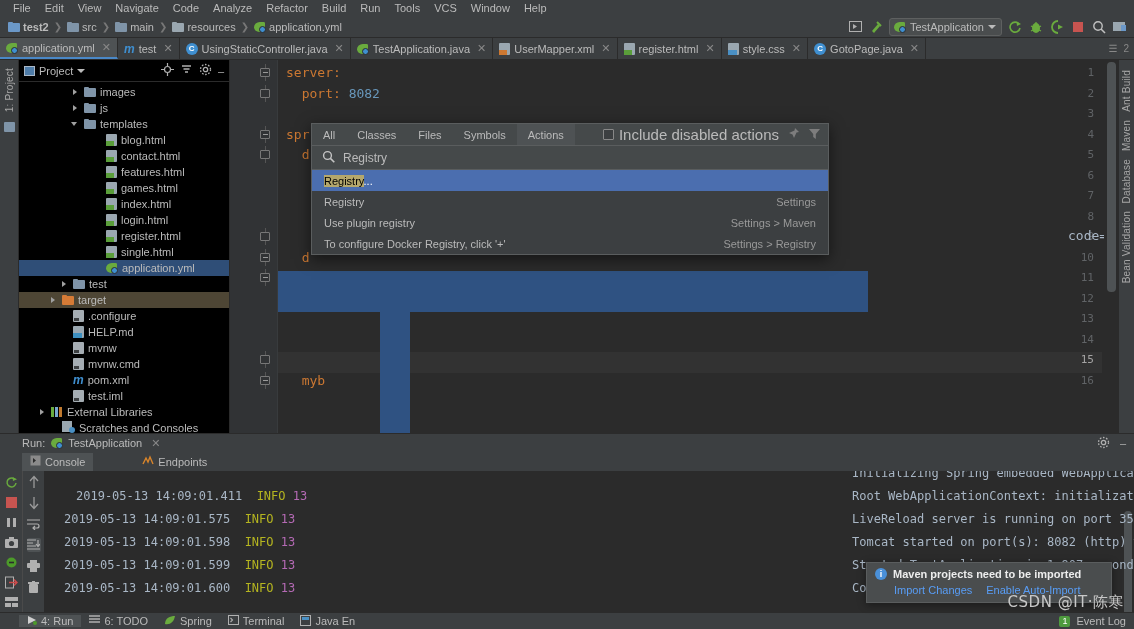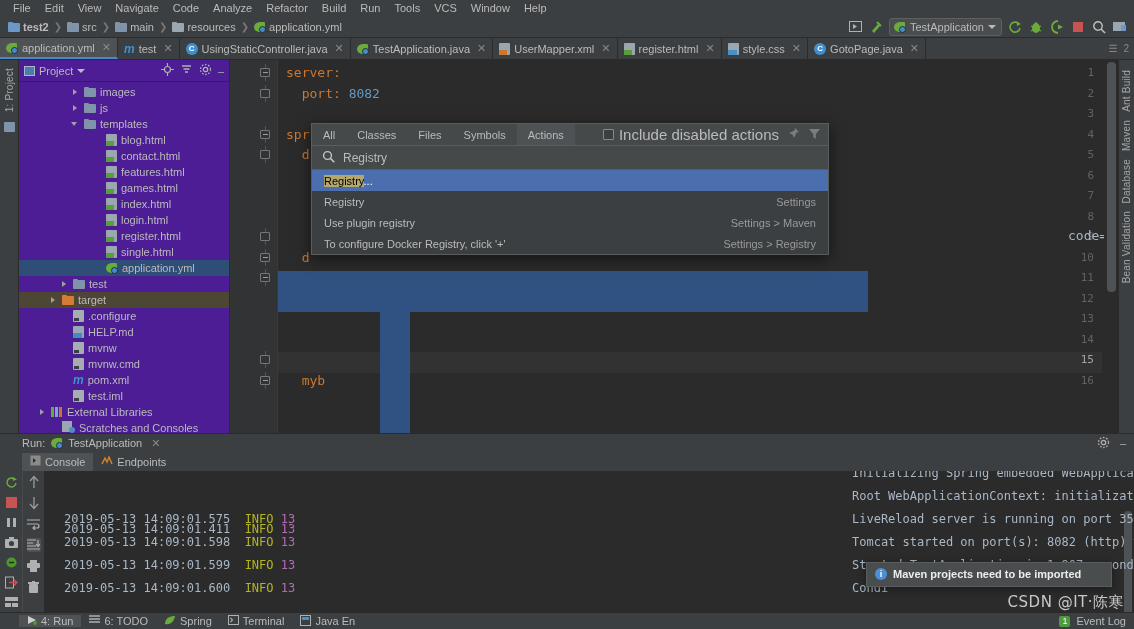--- a/index.html
+++ b/index.html
@@ -121,21 +121,21 @@
     width:19px; background:#3c3f41; border-right:1px solid #2b2b2b;
     display:flex; flex-direction:column; align-items:center; padding-top:4px;
   }
   .vtxt {
     writing-mode:vertical-rl; transform:rotate(180deg);
     font-size:10px; color:#a7a7a7; letter-spacing:0.2px; white-space:nowrap;
     display:flex; align-items:center; gap:4px; padding:4px 0;
   }
 
   
-  .project { width:211px; background:#4c1d95; display:flex; flex-direction:column; border-right:1px solid #2b2b2b;}
+  .project { width:211px; background:#000000; display:flex; flex-direction:column; border-right:1px solid #2b2b2b;}
   .projhdr {
     height:22px; display:flex; align-items:center; gap:5px; padding:0 5px;
     border-bottom:1px solid #2b2b2b; font-size:11px;
   }
   .projhdr .title { display:flex;align-items:center;gap:4px; }
   .projhdr .sqicon { width:11px;height:10px;border:1px solid #a9b7c6;background:#4e7ca8; }
   .projhdr .right { margin-left:auto; display:flex; align-items:center; gap:6px; color:#b0b0b0; }
   .tree { flex:1; overflow:hidden; padding-top:2px; font-size:11px; position:relative;text-align:right; }
   .trow {
     display:flex; align-items:center; height:16px; gap:4px; white-space:nowrap; cursor:default;
@@ -195,21 +195,21 @@
   .rstrip {
     width:16px; background:#3c3f41; border-left:1px solid #2b2b2b;
     display:flex; flex-direction:column; align-items:center; padding-top:6px;
   }
 
   
   .runpanel { height:196px; background:#3c3f41; display:flex; flex-direction:column; border-top:1px solid #2b2b2b; }
   .runhdr { height:21px; display:flex; align-items:center; gap:6px; padding-left:22px; font-size:11px;justify-content:flex-end; }
   .runhdr .rtitle { display:flex; align-items:center; gap:5px; }
   .runhdr .rright { margin-left:auto; display:flex; align-items:center; gap:10px; padding-right:8px; color:#b0b0b0; }
-  .runtabs { height:20px; display:flex; align-items:stretch; padding-left:22px; }
+  .runtabs { height:20px; display:flex; align-items:stretch; padding-left:22px;gap:41px; }
   .rtab {
     display:flex;align-items:center;gap:4px;padding:0 8px;font-size:11px;color:#bbbbbb;cursor:default;
   }
   .rtab.active { background:#4e5254; }
   .conswrap { flex:1; display:flex; }
   .consleft { width:22px; display:flex; flex-direction:column; align-items:center; gap:6px; padding-top:4px; }
   .consicon { width:14px;height:14px; display:flex; align-items:center;justify-content:center; }
   .consmid { width:22px; display:flex; flex-direction:column; align-items:center; gap:7px; padding-top:4px; background:#3c3f41; border-left:1px solid #4a4a4a;}
   .console {
     flex:1; background:#2b2b2b; position:relative; overflow:hidden;
@@ -815,21 +815,21 @@
               <rect x="0" y="1" width="11" height="2" fill="#b0b0b0"></rect>
               <rect x="4" y="0" width="3" height="1.5" fill="#b0b0b0"></rect>
             </svg>
         </span>
       </div>
 
       <div class="console" id="console">
         <div class="consscroll">
           <div class="thumb"></div>
         </div>
-      <div class="cline" style="top: 14px; left: 20px; margin-top: 33px;"><span class="cts">2019-05-13 14:09:01.411</span><span class="cts">  </span><span class="cinfo">INFO</span><span class="cts"> </span><span class="cpid">13</span></div>
+      <div class="cline" style="top: 14px; left: 32px;"><span class="cts">2019-05-13 14:09:01.411</span><span class="cts">  </span><span class="cinfo">INFO</span><span class="cts"> </span><span class="cpid">13</span></div>
           <div class="cline" style="top: 37px; left: 20px;"><span class="cts">2019-05-13 14:09:01.575</span><span class="cts">  </span><span class="cinfo">INFO</span><span class="cts"> </span><span class="cpid">13</span></div>
           <div class="cline" style="top: 60px; left: 20px;"><span class="cts">2019-05-13 14:09:01.598</span><span class="cts">  </span><span class="cinfo">INFO</span><span class="cts"> </span><span class="cpid">13</span></div>
           <div class="cline" style="top: 83px; left: 20px;"><span class="cts">2019-05-13 14:09:01.599</span><span class="cts">  </span><span class="cinfo">INFO</span><span class="cts"> </span><span class="cpid">13</span></div>
           <div class="cline" style="top: 106px; left: 20px;"><span class="cts">2019-05-13 14:09:01.600</span><span class="cts">  </span><span class="cinfo">INFO</span><span class="cts"> </span><span class="cpid">13</span></div>
           <div class="cline cmsg" style="top: -9px; left: 808px;">Initializing Spring embedded WebApplicat</div>
           <div class="cline cmsg" style="top: 14px; left: 808px;">Root WebApplicationContext: initializati</div>
           <div class="cline cmsg" style="top: 37px; left: 808px;">LiveReload server is running on port 357</div>
           <div class="cline cmsg" style="top: 60px; left: 808px;">Tomcat started on port(s): 8082 (http) w</div>
           <div class="cline cmsg" style="top: 83px; left: 808px;">Started TestApplication in 1.907 seconds</div>
           <div class="cline cmsg" style="top: 106px; left: 808px;">Condi</div>
@@ -897,20 +897,24 @@
           <span class="loc">Settings &gt; Registry</span>
         </div>
       </div>
   </div>
 
   <div class="mvn">
     <div class="l1">
       <span class="iico">i</span>
       <span>Maven projects need to be imported</span>
     </div>
+    <div class="l2">
+      <span class="lnk">Import Changes</span>
+      <span class="lnk">Enable Auto-Import</span>
+    </div>
   </div>
 
   <div class="wm">CSDN @IT·陈寒</div>
 
   <div class="status">
     <div style="width:19px;"></div>
     <div class="sitem active">
       <span>
         <svg width="10" height="10" viewBox="0 0 10 10">
             <polygon points="1,1 9,5 1,9" fill="#cfcfcf"></polygon>

